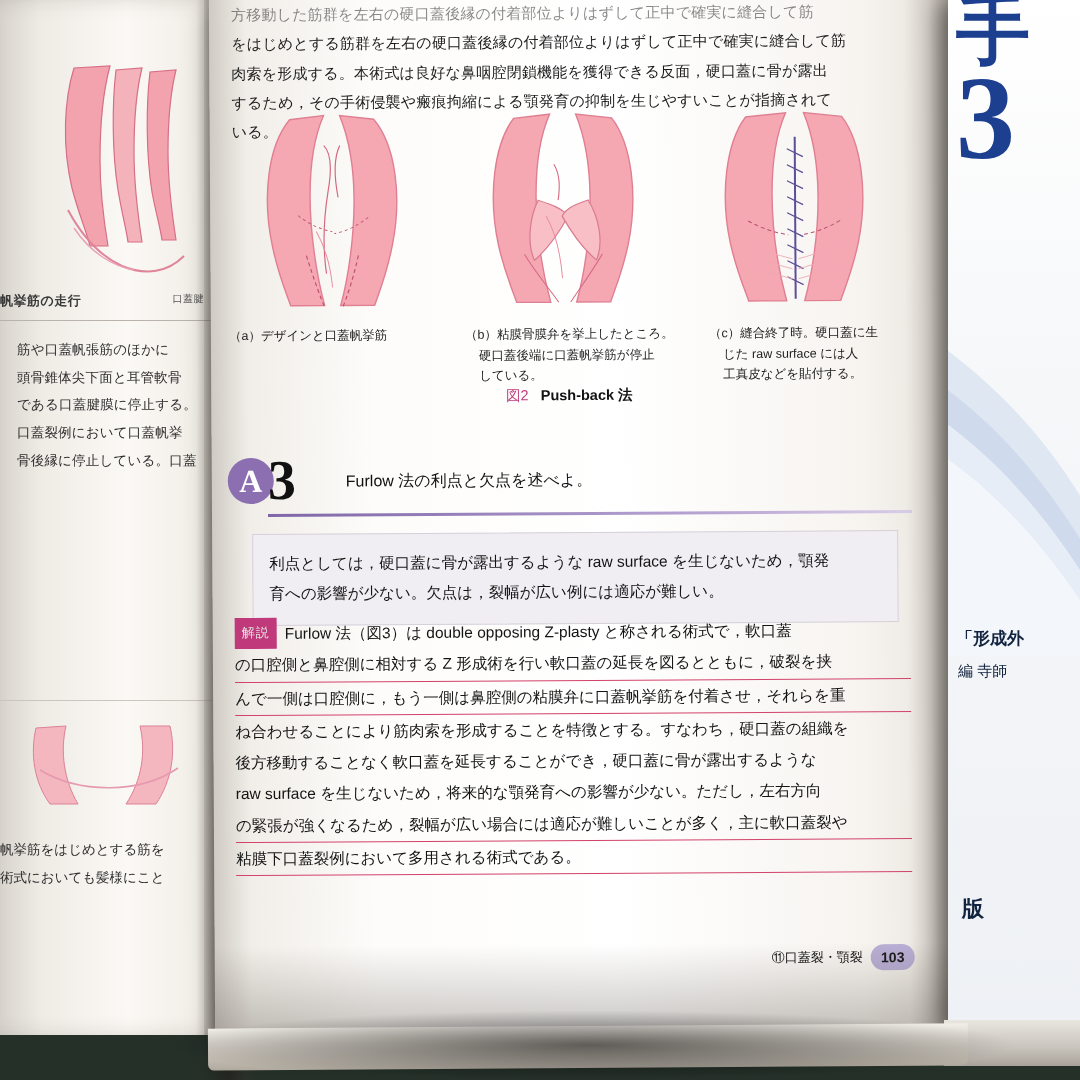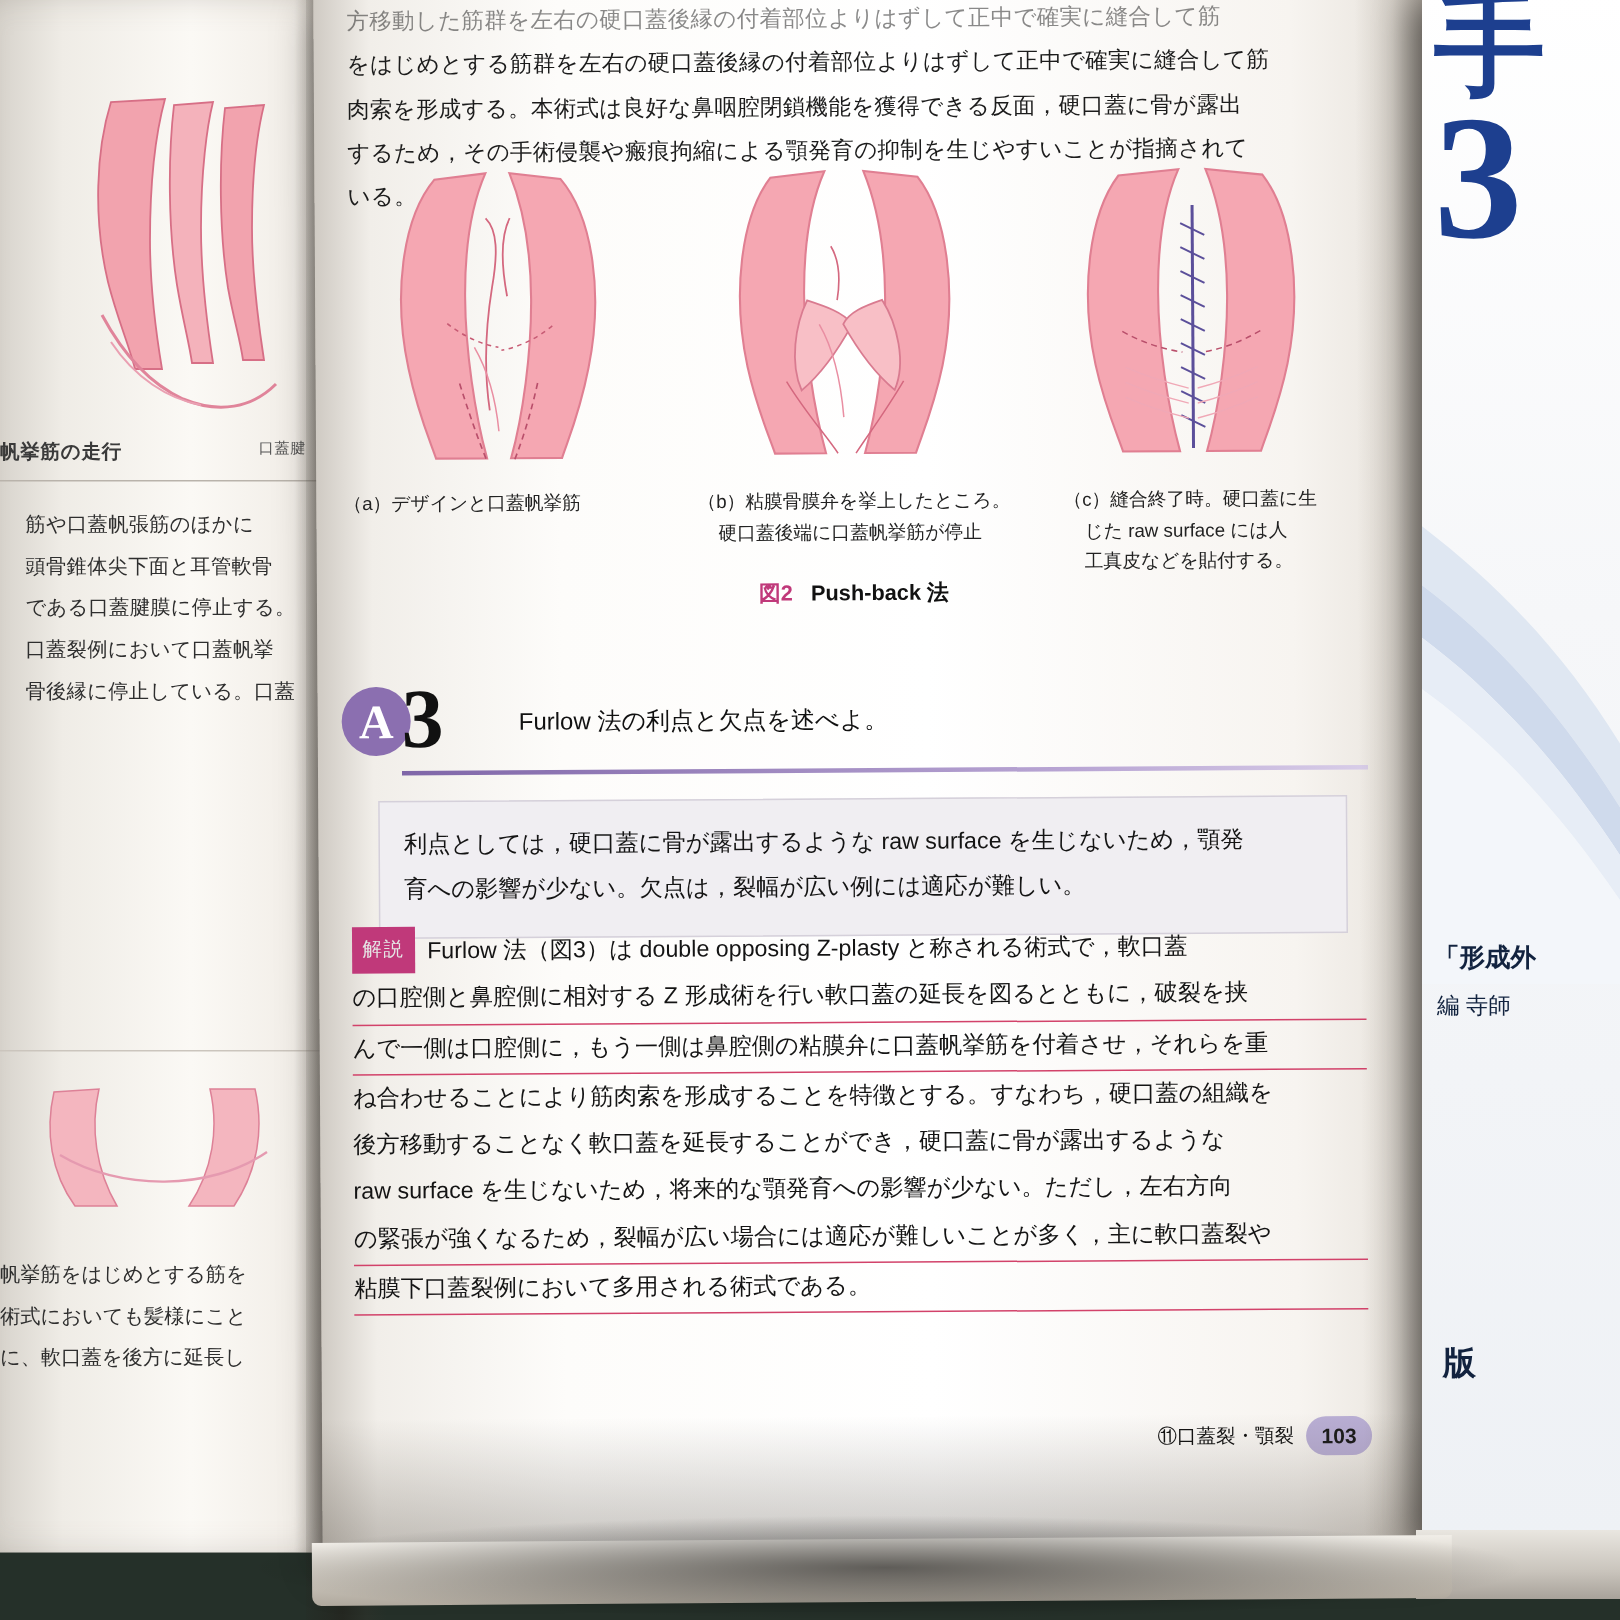--- a/index.html
+++ b/index.html
@@ -101,21 +101,21 @@
     font-size: 12.5px; line-height: 1.65; color: #222;
   }
   .fig-caps .c { width: 214px; }
   .fig-caps .c.b { width: 222px; }
   .fig-caps .c.c3 { width: 200px; }
 
   .fig-title {
     position: absolute; left: 18px; top: 392px; width: 680px;
     text-align: center; font-size: 14.5px; color: #111; font-weight: 700;
   }
-  .fig-title .tag { color: #c0397a; font-weight: 700; }
+  .fig-title .tag { color: #c0397a; font-weight: 400; }
 
   
   .ah {
     position: absolute; left: 16px; top: 462px; width: 684px; height: 62px;
   }
   .ah-badge {
     position: absolute; left: 0; top: 0; width: 46px; height: 46px;
     border-radius: 50%; background: #8b6fb0;
     color: #fff; font-size: 32px; font-weight: 700;
     display: flex; align-items: center; justify-content: center;
@@ -260,21 +260,20 @@
       <div class="lp-fig2">
         <svg viewBox="0 0 190 110">
           <path d="M16,18 C10,44 14,72 30,94 L58,94 C44,70 40,42 46,16 Z" fill="#f4b6bf" stroke="#dd8197" stroke-width="1"></path>
           <path d="M120,16 C126,42 122,70 106,94 L136,94 C152,70 156,42 150,16 Z" fill="#f4b6bf" stroke="#dd8197" stroke-width="1"></path>
           <path d="M20,60 C60,84 120,84 158,58" fill="none" stroke="#e59ab0" stroke-width="1.6"></path>
         </svg>
       </div>
       <div class="lp-text2">
         <div>帆挙筋をはじめとする筋を</div>
         <div>術式においても髪様にこと</div>
-        <div>に、軟口蓋を後方に延長し</div>
       </div>
 
       <div class="lp-shadowedge"></div>
     </div>
   </div>
 
   <div class="gutter"></div>
 
   <div class="right-page">
     <div class="rp-inner">
@@ -344,20 +343,21 @@
             </g>
           </svg>
         </div>
       </div>
 
       <div class="fig-caps">
         <div class="c">（a）デザインと口蓋帆挙筋</div>
         <div class="c b">
           <div>（b）粘膜骨膜弁を挙上したところ。</div>
           <div style="padding-left:14px">硬口蓋後端に口蓋帆挙筋が停止</div>
+          <div style="padding-left:14px">している。</div>
         </div>
         <div class="c c3">
           <div>（c）縫合終了時。硬口蓋に生</div>
           <div style="padding-left:14px">じた raw surface には人</div>
           <div style="padding-left:14px">工真皮などを貼付する。</div>
         </div>
       </div>
 
       <div class="fig-title">
         <span class="tag">図2</span>

